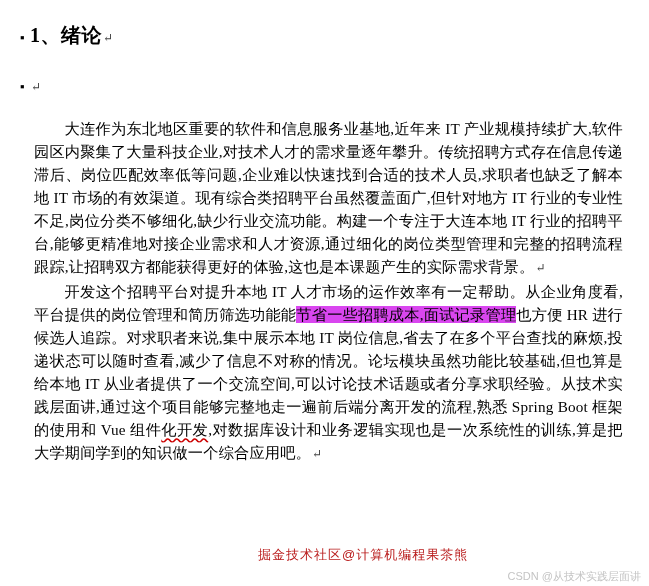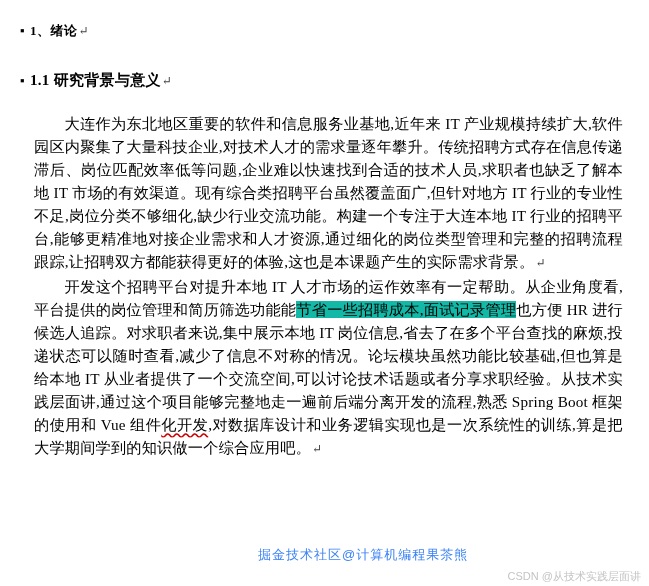--- a/index.html
+++ b/index.html
@@ -32,21 +32,21 @@
   .bullet {
     display: inline-block;
     width: 10px;
     margin-left: -14px;
     color: #000;
     font-size: 13px;
     line-height: 1;
     text-align: left;
   }
   .h1 {
-    font-size: 13px;
+    font-size: 20px;
     font-weight: bold;
     letter-spacing: 0.5px;
     padding: 6px 0 0 0;
   }
   .h2 {
     font-size: 15px;
     font-weight: bold;
     letter-spacing: 0.3px;
     padding: 0;
   }
@@ -62,34 +62,34 @@
   p.para {
     margin: 0 0 0 0;
     font-size: 15.2px;
     line-height: 23px;
     text-align: justify;
     text-indent: 2em;
     letter-spacing: 0.2px;
   }
   p.para + p.para { margin-top: 0px; }
   .highlight {
-    background: #14b8a6;
+    background: #d946ef;
   }
   .wiggle {
     text-decoration: underline;
     text-decoration-style: wavy;
     text-decoration-color: #c00;
     text-underline-offset: 2px;
   }
   .watermark-left {
     position: absolute;
     left: 258px;
     bottom: 22px;
     font-size: 13px;
-    color: #3b82f6;
+    color: #b91c1c;
     font-family: "Liberation Sans", sans-serif;
     letter-spacing: 1px;
     white-space: nowrap;
   }
   .watermark-right {
     position: absolute;
     right: 8px;
     bottom: 2px;
     font-size: 11px;
     color: #c4c4c4;
@@ -104,21 +104,20 @@
 <div class="page">
 
   <div class="heading-line h1-wrap">
     <span class="bullet">▪</span>
     <span class="h1">1、绪论</span>
     <span class="pilcrow h1">↵</span>
   </div>
 
   <div class="heading-line h2-wrap">
     <span class="bullet">▪</span>
-    <span class="h2">1.1  研究背景与意义</span>
     <span class="pilcrow h2">↵</span>
   </div>
 
   <div class="body-block">
 
     <p class="para">
       <span>大连作为东北地区重要的软件和信息服务业基地,近年来 IT 产业规模持续扩大,软件园区内聚集了大量科技企业,对技术人才的需求量逐年攀升。传统招聘方式存在信息传递滞后、岗位匹配效率低等问题,企业难以快速找到合适的技术人员,求职者也缺乏了解本地 IT 市场的有效渠道。现有综合类招聘平台虽然覆盖面广,但针对地方 IT 行业的专业性不足,岗位分类不够细化,缺少行业交流功能。构建一个专注于大连本地 IT 行业的招聘平台,能够更精准地对接企业需求和人才资源,通过细化的岗位类型管理和完整的招聘流程跟踪,让招聘双方都能获得更好的体验,这也是本课题产生的实际需求背景。</span><span class="pilcrow">↵</span>
     </p>
 
     <p class="para">

